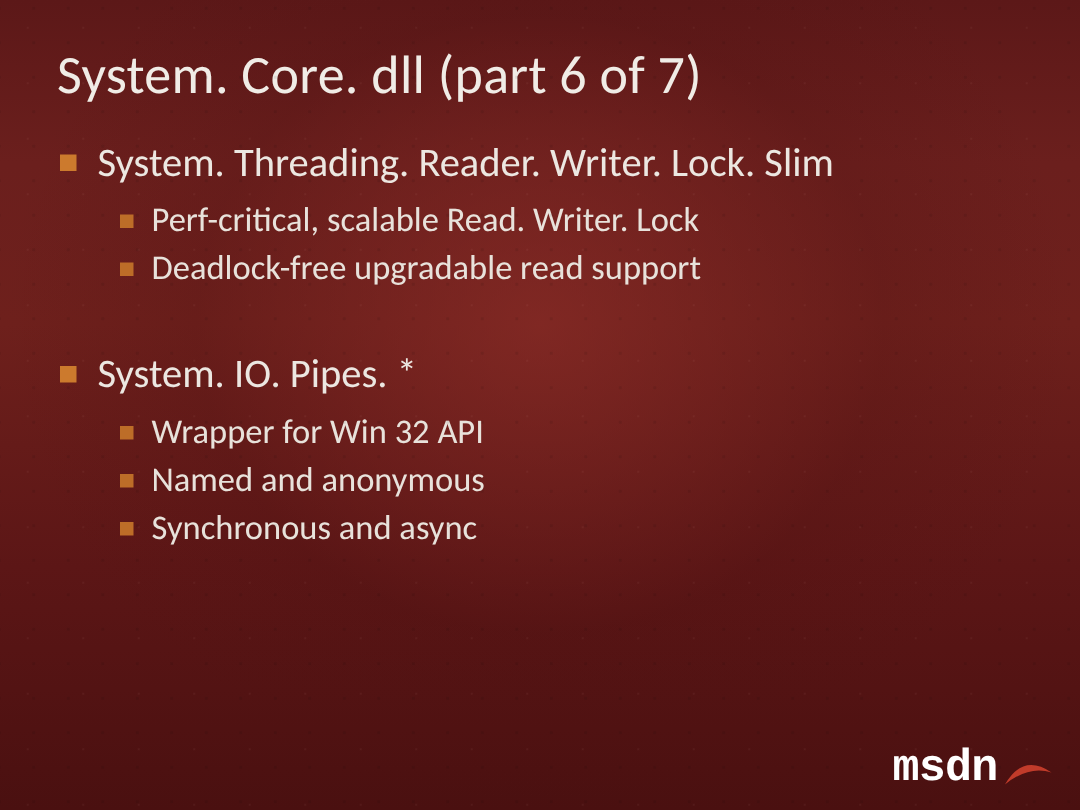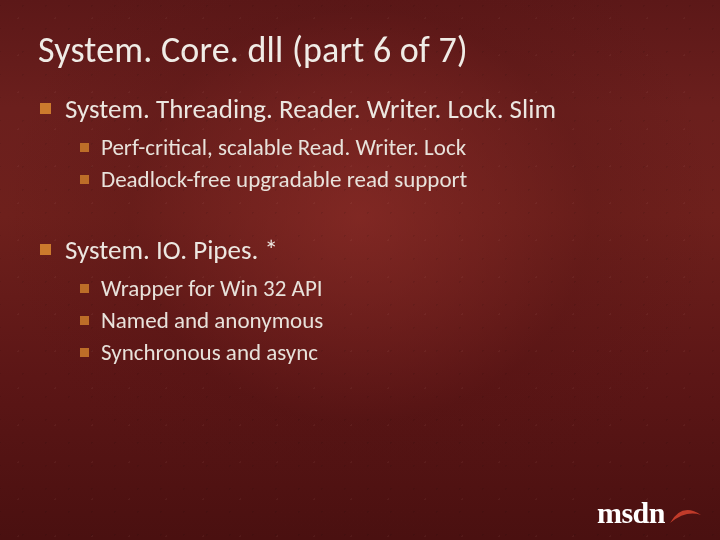--- a/index.html
+++ b/index.html
@@ -77,21 +77,21 @@
     color: #e8e2db;
   }
   .logo {
     position: absolute;
     right: 18px;
     bottom: 12px;
     display: flex;
     align-items: flex-end;
   }
   .logo-word {
-    font-family: Liberation Serif, serif;
+    font-family: Liberation Mono, monospace;
     font-size: 30px;
     font-weight: 600;
     color: #ffffff;
     letter-spacing: -0.5px;
     line-height: 1;
   }
   .logo svg {
     margin-left: 3px;
     margin-bottom: 2px;
   }

